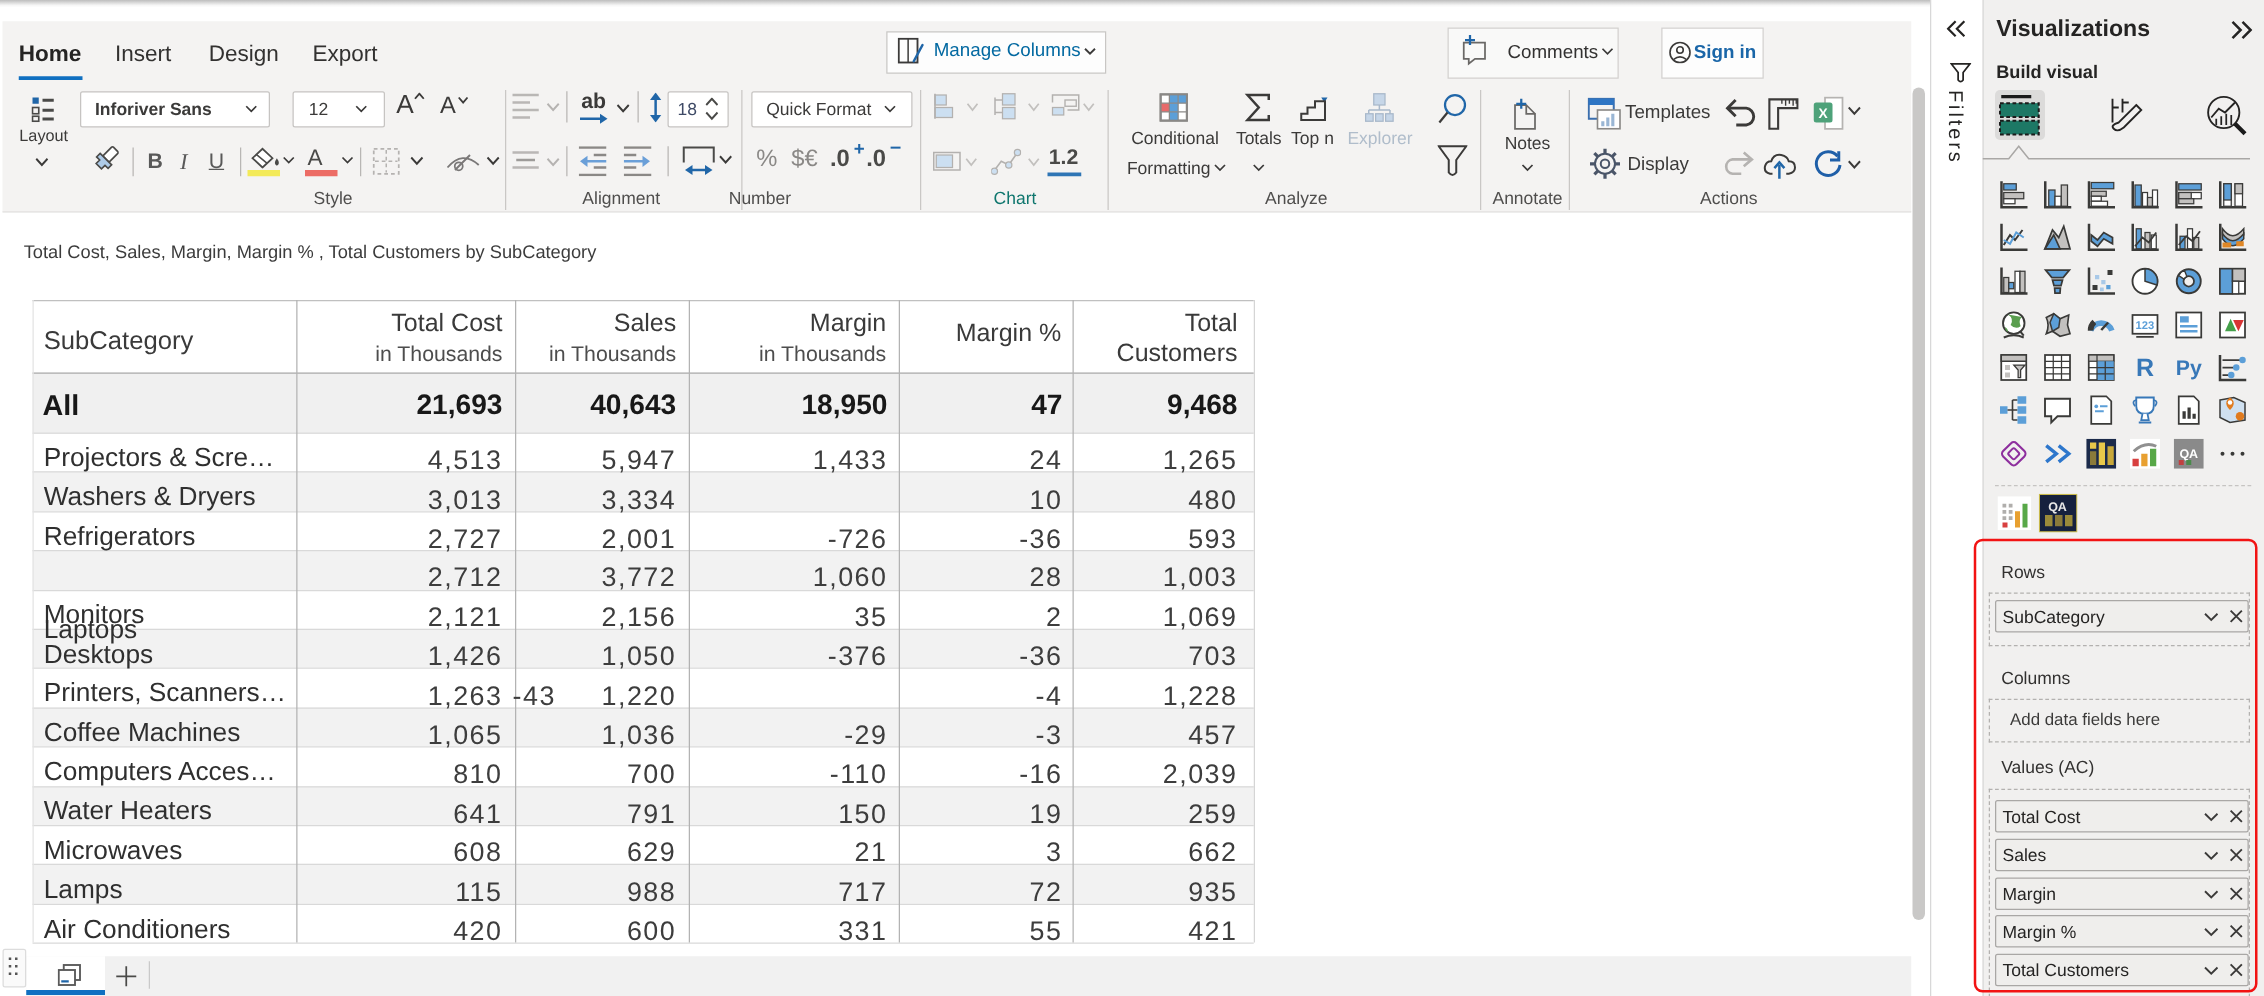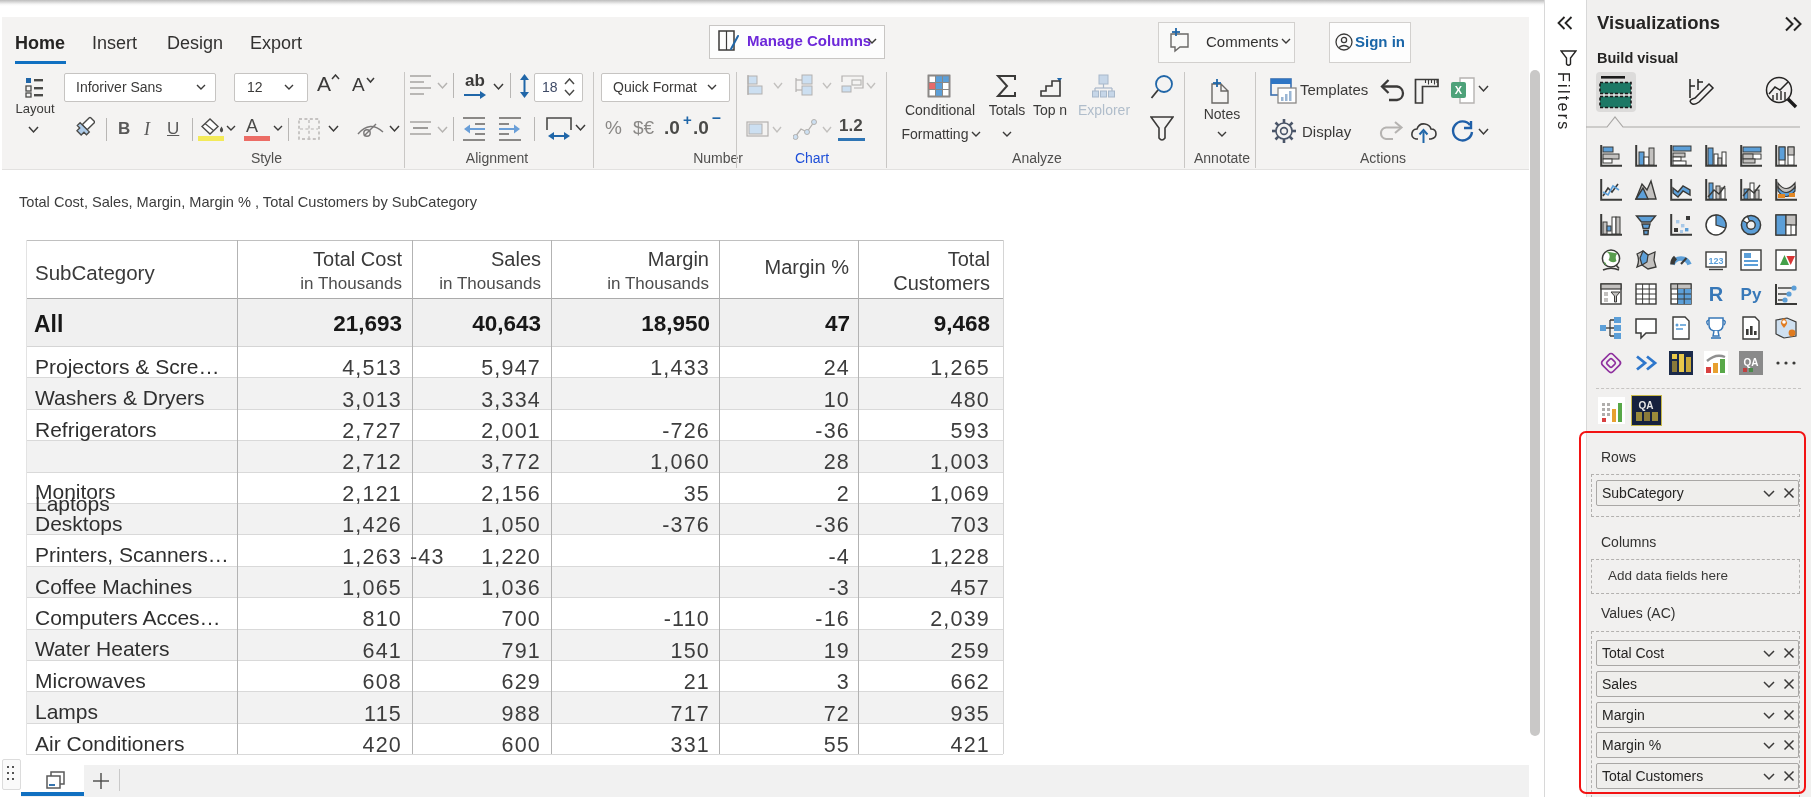--- a/index.html
+++ b/index.html
@@ -21,21 +21,21 @@
 <rect x="1" y="9" width="5" height="5" fill="none" stroke="#4a4a48" stroke-width="1.3"></rect>
 <rect x="9" y="10" width="9" height="2.4" fill="#4a4a48"></rect>
 <rect x="1" y="16" width="5" height="4" fill="none" stroke="#4a4a48" stroke-width="1.3"></rect>
 <rect x="9" y="17" width="9" height="2.4" fill="#4a4a48"></rect>
 </svg>
 <div style="position:absolute;left:-45px;top:101px;width:160px;text-align:center;font-size:13px;color:#3b3a39;font-weight:400;white-space:nowrap">Layout</div>
 <svg style="position:absolute;left:28px;top:126px" width="11" height="8">
       <path d="M1 1 L5.5 6 L10 1" stroke="#3b3a39" stroke-width="1.5" fill="none"></path>
     </svg>
 <div class="abs" style="left:64px;top:73px;width:150px;height:27px;background:#fff;border:1px solid #c6c4c2;border-radius:2px"></div>
-<div style="position:absolute;left:76px;top:79px;font-size:14px;color:#3b3a39;font-weight:400;white-space:nowrap;">Inforiver Sans</div>
+<div style="position:absolute;left:76px;top:79px;font-size:14px;color:#3b3a39;font-weight:700;white-space:nowrap;">Inforiver Sans</div>
 <svg style="position:absolute;left:196px;top:84px" width="10" height="7">
       <path d="M1 1 L5.0 5 L9 1" stroke="#3b3a39" stroke-width="1.4" fill="none"></path>
     </svg>
 <div class="abs" style="left:234px;top:73px;width:72px;height:27px;background:#fff;border:1px solid #c6c4c2;border-radius:2px"></div>
 <div style="position:absolute;left:247px;top:79px;font-size:14px;color:#3b3a39;font-weight:400;white-space:nowrap;">12</div>
 <svg style="position:absolute;left:284px;top:84px" width="10" height="7">
       <path d="M1 1 L5.0 5 L9 1" stroke="#3b3a39" stroke-width="1.4" fill="none"></path>
     </svg>
 <div style="position:absolute;left:317px;top:72px;font-size:21px;color:#3b3a39;font-weight:400;white-space:nowrap;">A</div>
 <svg style="position:absolute;left:331px;top:74px" width="9" height="7">
@@ -162,21 +162,21 @@
 <div style="position:absolute;left:613px;top:79px;font-size:14px;color:#3b3a39;font-weight:400;white-space:nowrap;">Quick Format</div>
 <svg style="position:absolute;left:707px;top:84px" width="10" height="7">
       <path d="M1 1 L5.0 5 L9 1" stroke="#3b3a39" stroke-width="1.4" fill="none"></path>
     </svg>
 <div style="position:absolute;left:605px;top:117px;font-size:19px;color:#8a8886;font-weight:400;white-space:nowrap;">%</div>
 <div style="position:absolute;left:633px;top:117px;font-size:19px;color:#8a8886;font-weight:400;white-space:nowrap;">$€</div>
 <div style="position:absolute;left:664px;top:117px;font-size:19px;color:#4a4a48;font-weight:700;white-space:nowrap;">.0</div>
 <div style="position:absolute;left:683px;top:111px;font-size:15px;color:#2066a8;font-weight:700;white-space:nowrap;">+</div>
 <div style="position:absolute;left:693px;top:117px;font-size:19px;color:#4a4a48;font-weight:700;white-space:nowrap;">.0</div>
 <div style="position:absolute;left:712px;top:109px;font-size:16px;color:#2066a8;font-weight:700;white-space:nowrap;">–</div>
-<div style="position:absolute;left:583px;top:150px;width:160px;text-align:right;font-size:14px;color:#4f4e4d;font-weight:400;white-space:nowrap">Number</div>
+<div style="position:absolute;left:583px;top:150px;width:160px;text-align:left;font-size:14px;color:#4f4e4d;font-weight:400;white-space:nowrap">Number</div>
 <div style="position:absolute;left:736px;top:72px;width:1px;height:96px;background:#c9c7c5"></div>
 <svg class="abs" style="left:747px;top:74px" width="22" height="22">
 <rect x="1" y="2" width="9" height="8" fill="#ccdff1" stroke="#b3b1af" stroke-width="1"></rect>
 <rect x="1" y="12" width="14" height="8" fill="#ccdff1" stroke="#b3b1af" stroke-width="1"></rect>
 <line x1="1" y1="1" x2="1" y2="21" stroke="#b3b1af" stroke-width="1.3"></line>
 </svg>
 <svg style="position:absolute;left:773px;top:82px" width="10" height="8">
       <path d="M1 1 L5.0 6 L9 1" stroke="#c2c0be" stroke-width="1.4" fill="none"></path>
     </svg>
 <svg class="abs" style="left:792px;top:74px" width="24" height="22">
@@ -208,21 +208,21 @@
 <path d="M2 20 L8 12 L14 15 L21 5" fill="none" stroke="#b3b1af" stroke-width="1.3"></path>
 <circle cx="2.5" cy="20" r="2.5" fill="#ccdff1" stroke="#b3b1af" stroke-width="1"></circle>
 <circle cx="14" cy="15" r="2.5" fill="#ccdff1" stroke="#b3b1af" stroke-width="1"></circle>
 <circle cx="21" cy="5" r="2.5" fill="#ccdff1" stroke="#b3b1af" stroke-width="1"></circle>
 </svg>
 <svg style="position:absolute;left:822px;top:126px" width="10" height="8">
       <path d="M1 1 L5.0 6 L9 1" stroke="#c2c0be" stroke-width="1.4" fill="none"></path>
     </svg>
 <div style="position:absolute;left:839px;top:116px;font-size:17px;color:#4a4a48;font-weight:700;white-space:nowrap;">1.2</div>
 <div class="abs" style="left:838px;top:138px;width:27px;height:3px;background:#2e75b5"></div>
-<div style="position:absolute;left:732px;top:150px;width:160px;text-align:center;font-size:14px;color:#1d4ed8;font-weight:400;white-space:nowrap">Chart</div>
+<div style="position:absolute;left:732px;top:150px;width:160px;text-align:center;font-size:14px;color:#0f766e;font-weight:400;white-space:nowrap">Chart</div>
 <div style="position:absolute;left:886px;top:72px;width:1px;height:96px;background:#c9c7c5"></div>
 <svg class="abs" style="left:927px;top:74px" width="24" height="24">
 <rect x="1.5" y="1.5" width="21" height="21" fill="#fff" stroke="#8a8886" stroke-width="1.6"></rect>
 <rect x="8.5" y="1.5" width="7" height="7" fill="#5c9fd8"></rect>
 <rect x="15.5" y="1.5" width="7" height="7" fill="#5c9fd8"></rect>
 <rect x="1.5" y="8.5" width="7" height="7" fill="#e86a6a"></rect>
 <rect x="8.5" y="15.5" width="7" height="7" fill="#5c9fd8"></rect>
 <rect x="8.5" y="8.5" width="7" height="7" fill="#5c9fd8"></rect>
 <rect x="1.5" y="1.5" width="21" height="21" fill="none" stroke="#8a8886" stroke-width="1.6"></rect>
 <line x1="8.5" y1="1.5" x2="8.5" y2="22.5" stroke="#8a8886" stroke-width="1"></line>
@@ -344,21 +344,21 @@
 <svg style="position:absolute;left:1478px;top:128px" width="11" height="8">
       <path d="M1 1 L5.5 6 L10 1" stroke="#3b3a39" stroke-width="1.5" fill="none"></path>
     </svg>
 <div style="position:absolute;left:1303px;top:150px;width:160px;text-align:center;font-size:14px;color:#4f4e4d;font-weight:400;white-space:nowrap">Actions</div>
 <div class="abs" style="left:709px;top:25px;width:174px;height:32px;background:#fdfdfd;border:1px solid #c8c6c4"></div>
 <svg class="abs" style="left:718px;top:30px" width="24" height="23">
 <rect x="1" y="1" width="15" height="19" fill="none" stroke="#3b3a39" stroke-width="1.5"></rect>
 <line x1="8.5" y1="1" x2="8.5" y2="20" stroke="#3b3a39" stroke-width="1.2"></line>
 <line x1="20" y1="6" x2="13" y2="19" stroke="#2066a8" stroke-width="2" stroke-linecap="round"></line>
 </svg>
-<div style="position:absolute;left:747px;top:32px;font-size:15px;color:#6d28d9;font-weight:700;white-space:nowrap;">Manage Columns</div>
+<div style="position:absolute;left:747px;top:32px;font-size:15px;color:#0369a1;font-weight:400;white-space:nowrap;">Manage Columns</div>
 <svg style="position:absolute;left:867px;top:38px" width="10" height="7">
       <path d="M1 1 L5.0 5 L9 1" stroke="#3b3a39" stroke-width="1.5" fill="none"></path>
     </svg>
 <div class="abs" style="left:1158px;top:22px;width:135px;height:39px;background:#f9f9f8;border:1px solid #d2d0ce"></div>
 <svg class="abs" style="left:1167px;top:27px" width="24" height="26">
 <path d="M4 7 L4 20 L8 20 L8 24 L13 20 L21 20 L21 7 Z" fill="none" stroke="#6a6866" stroke-width="1.4"></path>
 <line x1="9" y1="1" x2="9" y2="9" stroke="#2066a8" stroke-width="1.8"></line>
 <line x1="5" y1="5" x2="13" y2="5" stroke="#2066a8" stroke-width="1.8"></line>
 </svg>
 <div style="position:absolute;left:1206px;top:33px;font-size:15px;color:#323130;font-weight:400;white-space:nowrap;">Comments</div>
@@ -456,20 +456,21 @@
 <div style="position:absolute;left:690px;top:513.1750000000001px;width:300px;text-align:right;font-size:21.5px;color:#3d3d3d;font-weight:400;white-space:nowrap;letter-spacing:1.2px">703</div>
 <div style="position:absolute;left:35px;top:543.2px;font-size:21px;color:#2f2f2f;font-weight:400;white-space:nowrap;">Printers, Scanners…</div>
 <div style="position:absolute;left:102px;top:544.575px;width:300px;text-align:right;font-size:21.5px;color:#3d3d3d;font-weight:400;white-space:nowrap;letter-spacing:1.2px">1,263</div>
 <div style="position:absolute;left:241px;top:544.575px;width:300px;text-align:right;font-size:21.5px;color:#3d3d3d;font-weight:400;white-space:nowrap;letter-spacing:1.2px">1,220</div>
 <div style="position:absolute;left:410px;top:544.575px;width:300px;text-align:left;font-size:21.5px;color:#3d3d3d;font-weight:400;white-space:nowrap;letter-spacing:1.2px">-43</div>
 <div style="position:absolute;left:550px;top:544.575px;width:300px;text-align:right;font-size:21.5px;color:#3d3d3d;font-weight:400;white-space:nowrap;letter-spacing:1.2px">-4</div>
 <div style="position:absolute;left:690px;top:544.575px;width:300px;text-align:right;font-size:21.5px;color:#3d3d3d;font-weight:400;white-space:nowrap;letter-spacing:1.2px">1,228</div>
 <div style="position:absolute;left:35px;top:574.6px;font-size:21px;color:#2f2f2f;font-weight:400;white-space:nowrap;">Coffee Machines</div>
 <div style="position:absolute;left:102px;top:575.975px;width:300px;text-align:right;font-size:21.5px;color:#3d3d3d;font-weight:400;white-space:nowrap;letter-spacing:1.2px">1,065</div>
 <div style="position:absolute;left:241px;top:575.975px;width:300px;text-align:right;font-size:21.5px;color:#3d3d3d;font-weight:400;white-space:nowrap;letter-spacing:1.2px">1,036</div>
+<div style="position:absolute;left:410px;top:575.975px;width:300px;text-align:right;font-size:21.5px;color:#3d3d3d;font-weight:400;white-space:nowrap;letter-spacing:1.2px">-29</div>
 <div style="position:absolute;left:550px;top:575.975px;width:300px;text-align:right;font-size:21.5px;color:#3d3d3d;font-weight:400;white-space:nowrap;letter-spacing:1.2px">-3</div>
 <div style="position:absolute;left:690px;top:575.975px;width:300px;text-align:right;font-size:21.5px;color:#3d3d3d;font-weight:400;white-space:nowrap;letter-spacing:1.2px">457</div>
 <div style="position:absolute;left:35px;top:606.0000000000001px;font-size:21px;color:#2f2f2f;font-weight:400;white-space:nowrap;">Computers Acces…</div>
 <div style="position:absolute;left:102px;top:607.3750000000001px;width:300px;text-align:right;font-size:21.5px;color:#3d3d3d;font-weight:400;white-space:nowrap;letter-spacing:1.2px">810</div>
 <div style="position:absolute;left:241px;top:607.3750000000001px;width:300px;text-align:right;font-size:21.5px;color:#3d3d3d;font-weight:400;white-space:nowrap;letter-spacing:1.2px">700</div>
 <div style="position:absolute;left:410px;top:607.3750000000001px;width:300px;text-align:right;font-size:21.5px;color:#3d3d3d;font-weight:400;white-space:nowrap;letter-spacing:1.2px">-110</div>
 <div style="position:absolute;left:550px;top:607.3750000000001px;width:300px;text-align:right;font-size:21.5px;color:#3d3d3d;font-weight:400;white-space:nowrap;letter-spacing:1.2px">-16</div>
 <div style="position:absolute;left:690px;top:607.3750000000001px;width:300px;text-align:right;font-size:21.5px;color:#3d3d3d;font-weight:400;white-space:nowrap;letter-spacing:1.2px">2,039</div>
 <div style="position:absolute;left:35px;top:637.4px;font-size:21px;color:#2f2f2f;font-weight:400;white-space:nowrap;">Water Heaters</div>
 <div style="position:absolute;left:102px;top:638.775px;width:300px;text-align:right;font-size:21.5px;color:#3d3d3d;font-weight:400;white-space:nowrap;letter-spacing:1.2px">641</div>

